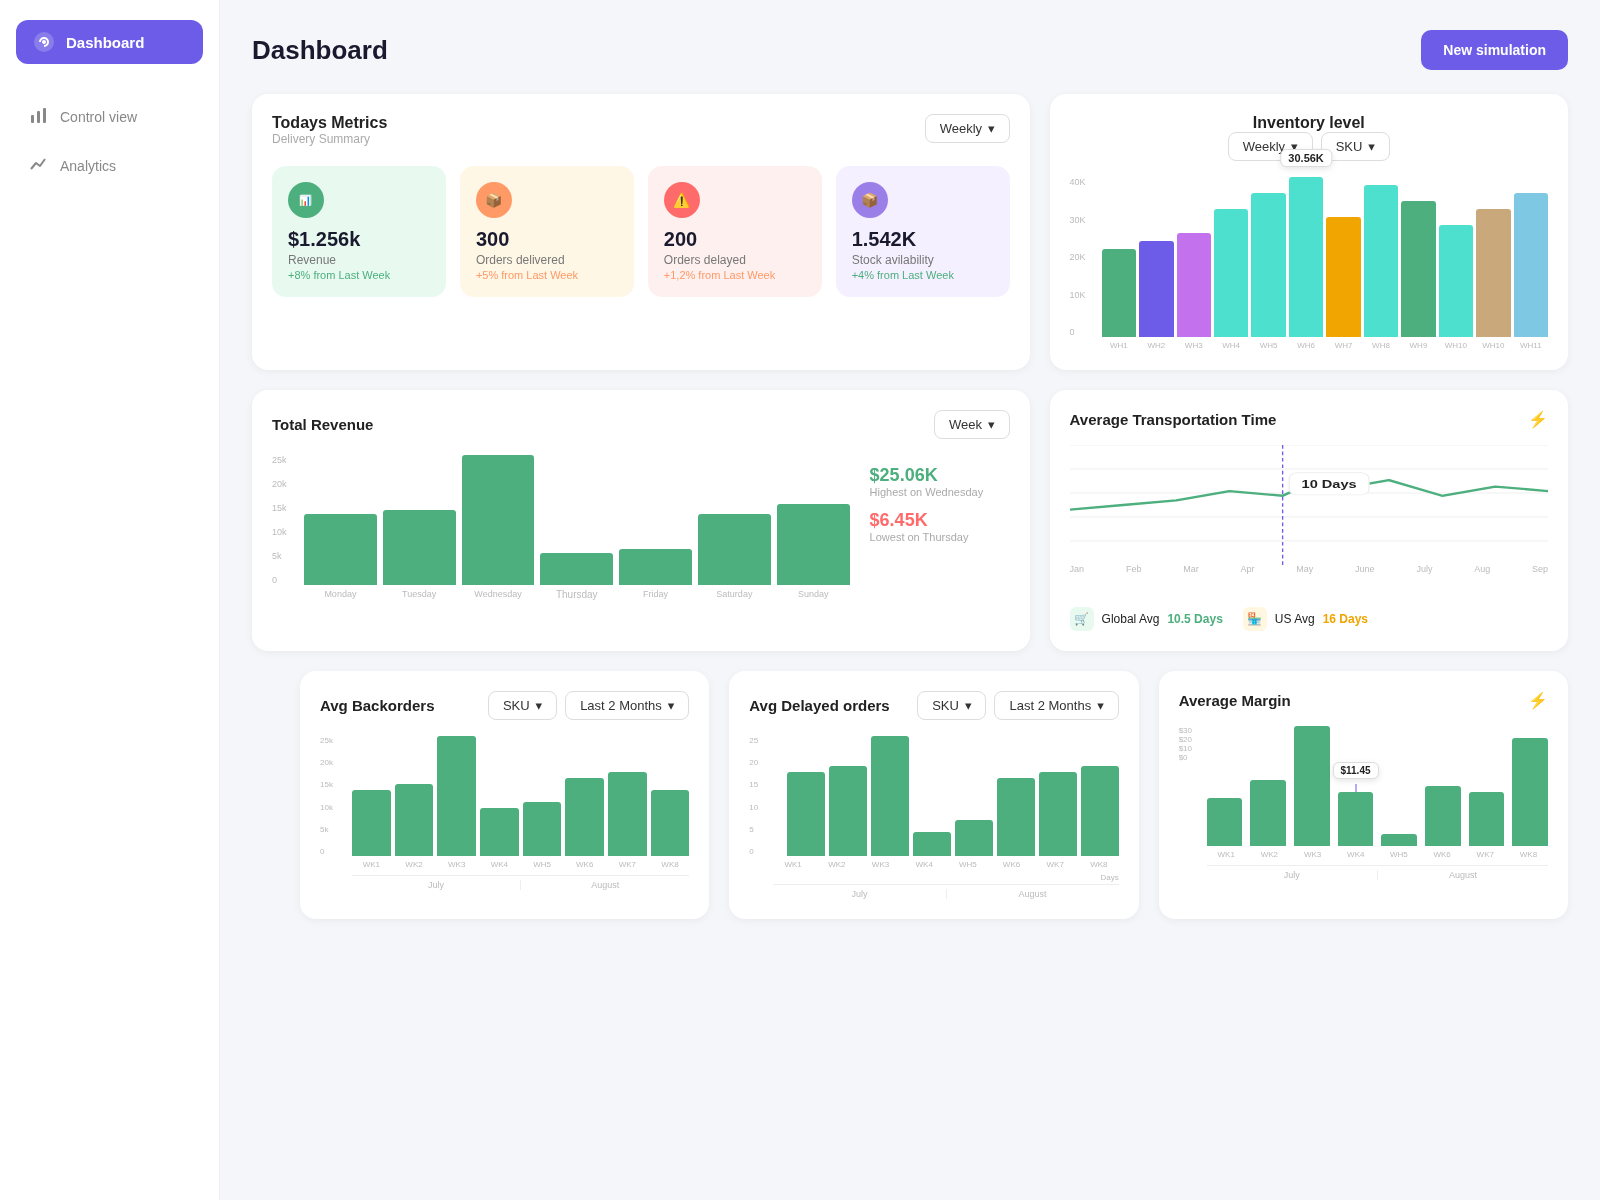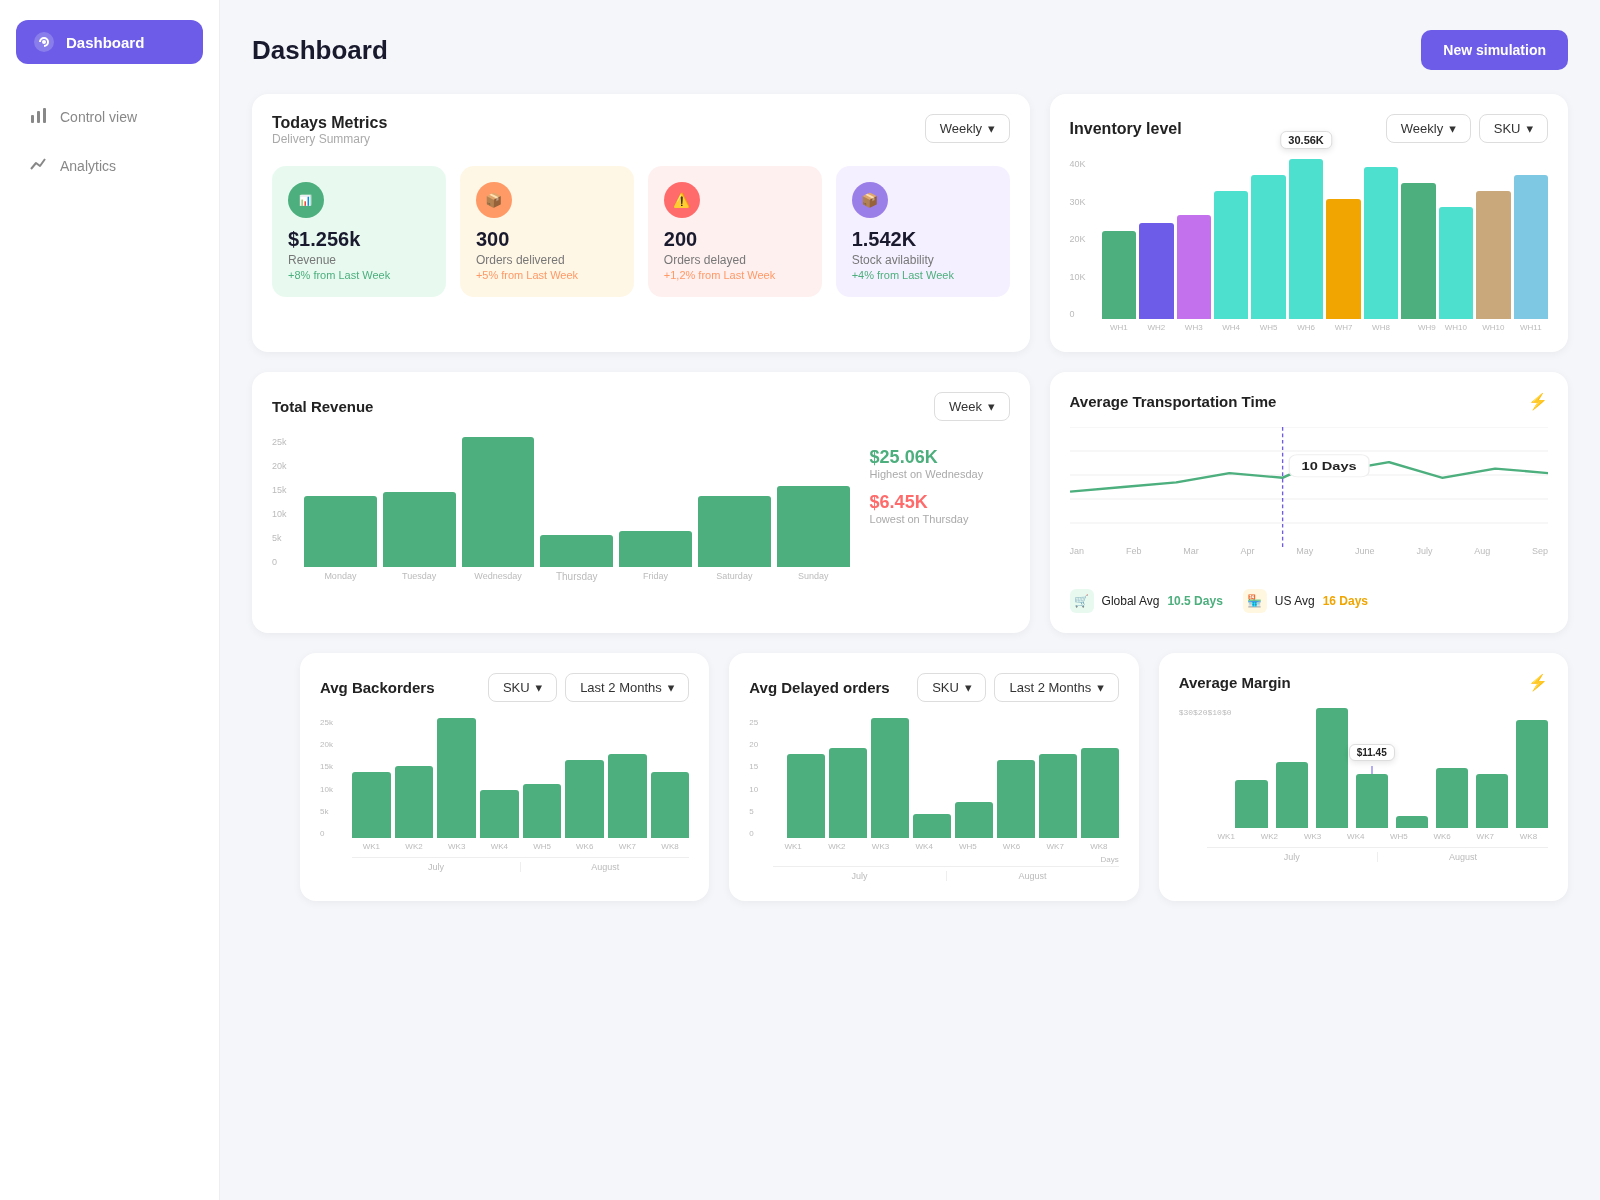--- a/index.html
+++ b/index.html
@@ -42,21 +42,21 @@
     .metric-icon.green { background: #4caf7d; }
     .metric-icon.orange { background: #ff9966; }
     .metric-icon.red { background: #ff6b6b; }
     .metric-icon.purple { background: #9b7fe8; }
     .metric-value { font-size: 20px; font-weight: 700; color: #1a1a2e; }
     .metric-label { font-size: 12px; color: #777; margin: 2px 0; }
     .metric-change { font-size: 11px; color: #4caf7d; }
     .metric-change.orange { color: #ff9966; }
 
     
-    .inv-header { display: flex; justify-content: space-between; align-items: center; margin-bottom: 16px; }
+    .inv-header { display: flex; justify-content: space-between; align-items: center; margin-bottom: 16px; flex-direction: column; }
     .inv-dropdowns { display: flex; gap: 8px; }
     .stat-value { font-size: 18px; font-weight: 700; }
     .stat-value.green { color: #4caf7d; }
     .stat-value.red { color: #ff6b6b; }
     .stat-label { font-size: 11px; color: #aaa; margin-bottom: 12px; }
     .transport-footer { display: flex; gap: 20px; margin-top: 12px; align-items: center; }
     .transport-stat { display: flex; align-items: center; gap: 8px; font-size: 12px; }
     .transport-stat .icon-box { width: 24px; height: 24px; border-radius: 6px; display: flex; align-items: center; justify-content: center; font-size: 12px; }
     .transport-stat .icon-box.green { background: #e8faf0; }
     .transport-stat .icon-box.yellow { background: #fff7e0; }
@@ -206,21 +206,21 @@
         </div>
         <div style="display:flex; gap:3px; margin-left:32px; margin-top:4px;">
           <span style="font-size:8px;color:#bbb;flex:1;text-align:center;">WH1</span>
           <span style="font-size:8px;color:#bbb;flex:1;text-align:center;">WH2</span>
           <span style="font-size:8px;color:#bbb;flex:1;text-align:center;">WH3</span>
           <span style="font-size:8px;color:#bbb;flex:1;text-align:center;">WH4</span>
           <span style="font-size:8px;color:#bbb;flex:1;text-align:center;">WH5</span>
           <span style="font-size:8px;color:#bbb;flex:1;text-align:center;">WH6</span>
           <span style="font-size:8px;color:#bbb;flex:1;text-align:center;">WH7</span>
           <span style="font-size:8px;color:#bbb;flex:1;text-align:center;">WH8</span>
-          <span style="font-size:8px;color:#bbb;flex:1;text-align:right;">WH9</span>
+          <span style="font-size:8px;color:#bbb;flex:1;text-align:center;">WH9</span>
           <span style="font-size:8px;color:#bbb;flex:1;text-align:center;">WH10</span>
           <span style="font-size:8px;color:#bbb;flex:1;text-align:center;">WH10</span>
           <span style="font-size:8px;color:#bbb;flex:1;text-align:center;">WH11</span>
         </div>
       </div>
     </div>
 
     <div class="grid-row-1" style="margin-bottom:20px;">
 
       <div class="card">
@@ -424,21 +424,21 @@
           <div style="flex:4; text-align:center; font-size:9px; color:#bbb;">August</div>
         </div>
       </div>
 
       <div class="card">
         <div class="chart-section-header">
           <span class="chart-section-header-title">Average Margin</span>
           <span class="filter-icon">⚡</span>
         </div>
         <div style="display:flex; gap:4px; align-items:flex-end; height:120px; position:relative;">
-          <div style="display:flex; flex-direction:row; height:100%; min-width:24px;font-family:Liberation Mono, monospace;">
+          <div style="display:flex; flex-direction:column; height:100%; min-width:24px;">
             <span style="font-size:8px;color:#bbb;">$30</span>
             <span style="font-size:8px;color:#bbb;">$20</span>
             <span style="font-size:8px;color:#bbb;">$10</span>
             <span style="font-size:8px;color:#bbb;">$0</span>
           </div>
           <div style="flex:1; display:flex; align-items:flex-end; gap:8px; height:100%; position:relative;">
             <div style="height:40%; background:#4caf7d; flex:1; border-radius:3px 3px 0 0;"></div>
             <div style="height:55%; background:#4caf7d; flex:1; border-radius:3px 3px 0 0;"></div>
             <div style="height:100%; background:#4caf7d; flex:1; border-radius:3px 3px 0 0;"></div>
             <div style="height:45%; background:#4caf7d; flex:1; border-radius:3px 3px 0 0; position:relative;">

